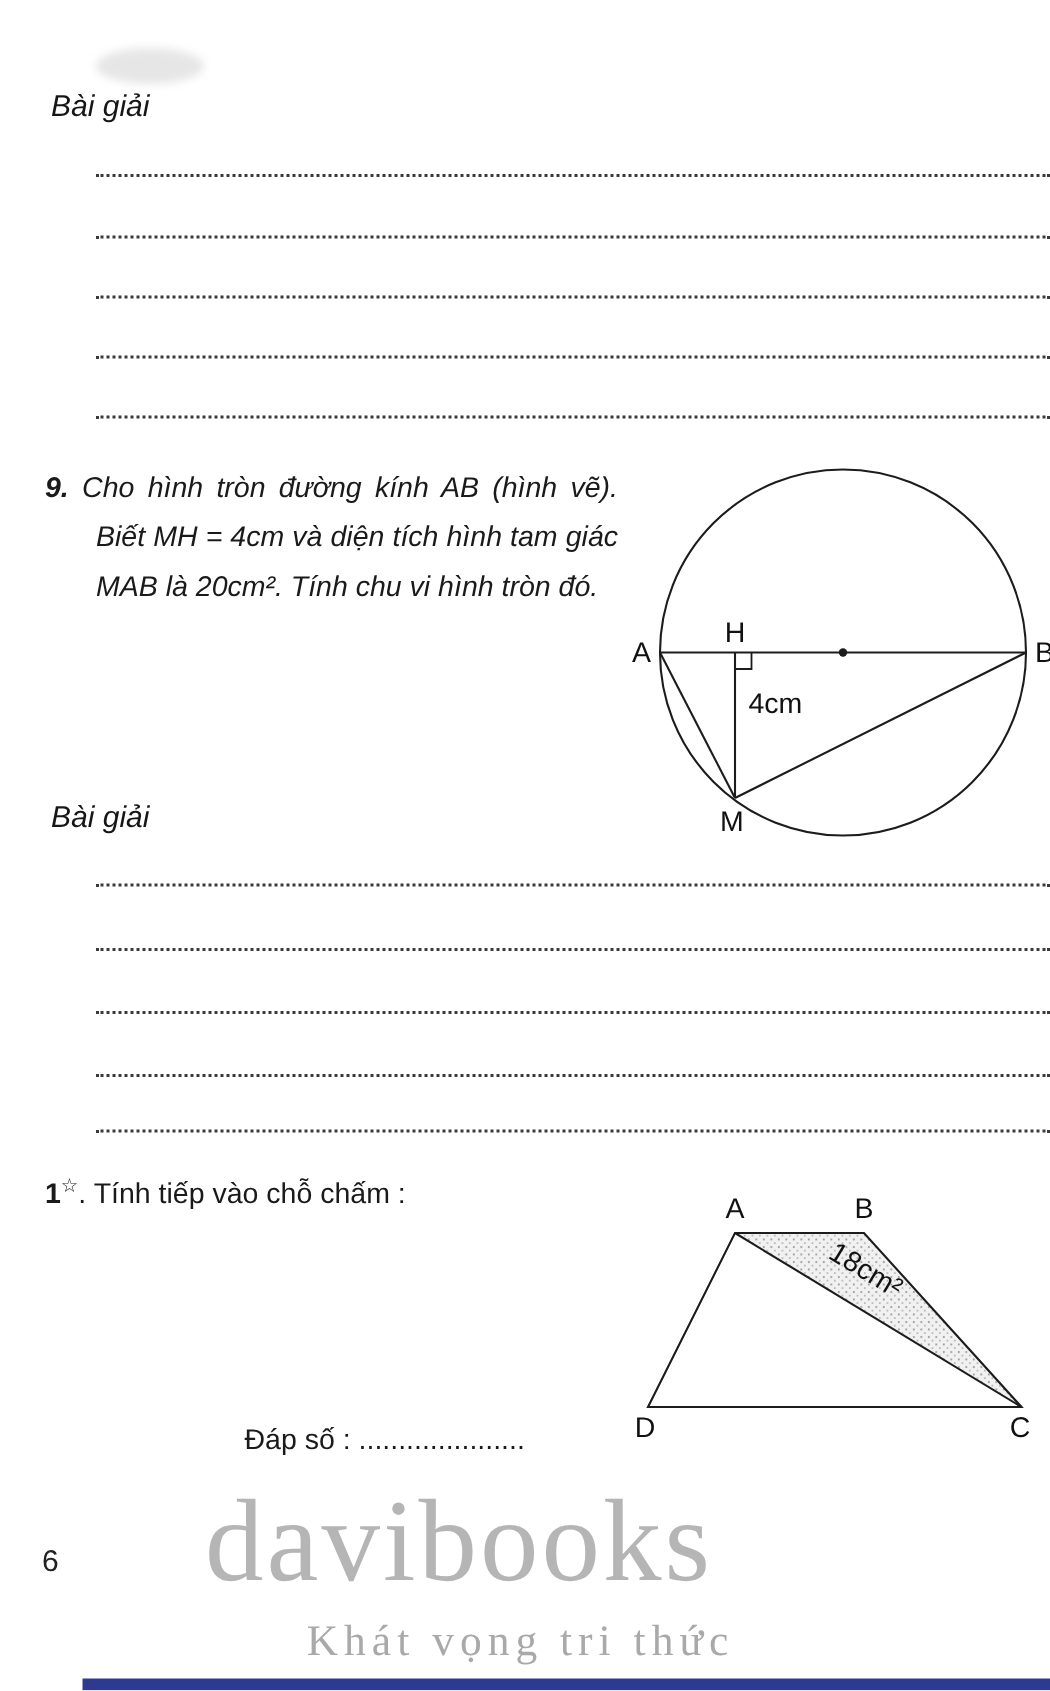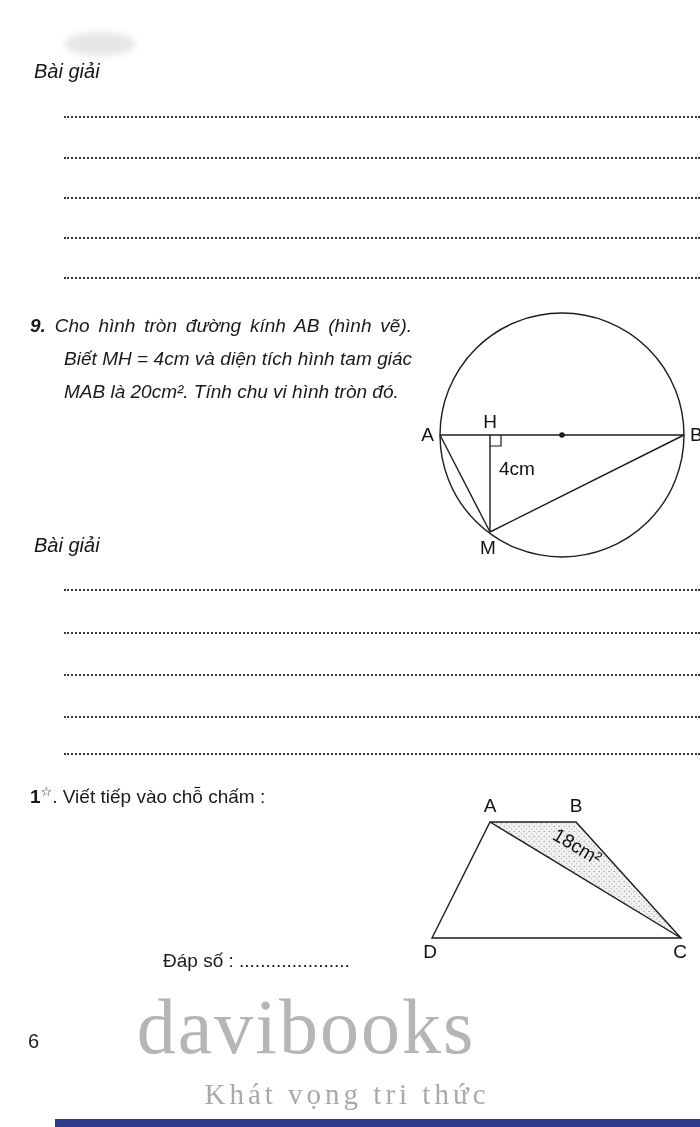--- a/index.html
+++ b/index.html
@@ -93,21 +93,21 @@
 
   <div class="solution-heading" style="top:534px;">Bài giải</div>
 
   <div class="ans-line" style="top:589px;"></div>
   <div class="ans-line" style="top:632px;"></div>
   <div class="ans-line" style="top:674px;"></div>
   <div class="ans-line" style="top:716px;"></div>
   <div class="ans-line" style="top:753px;"></div>
 
   <div class="problem p10">
-    <p class="hdr"><span class="pnum">1</span><sup class="star">☆</sup><span>. Viết tiếp vào chỗ chấm :</span></p>
+    <p class="hdr"><span class="pnum">1</span><sup class="star">☆</sup><span>. Tính tiếp vào chỗ chấm :</span></p>
   </div>
 
   <div class="diagram dg-trap">
     <svg width="280" height="175" viewBox="0 0 280 175">
       <defs>
         <pattern id="stip" width="5" height="5" patternUnits="userSpaceOnUse">
           <rect width="5" height="5" fill="#f1f1f1"></rect>
           <circle cx="1.2" cy="1.4" r="0.7" fill="#9a9a9a"></circle>
           <circle cx="3.6" cy="3.8" r="0.6" fill="#ababab"></circle>
         </pattern>

